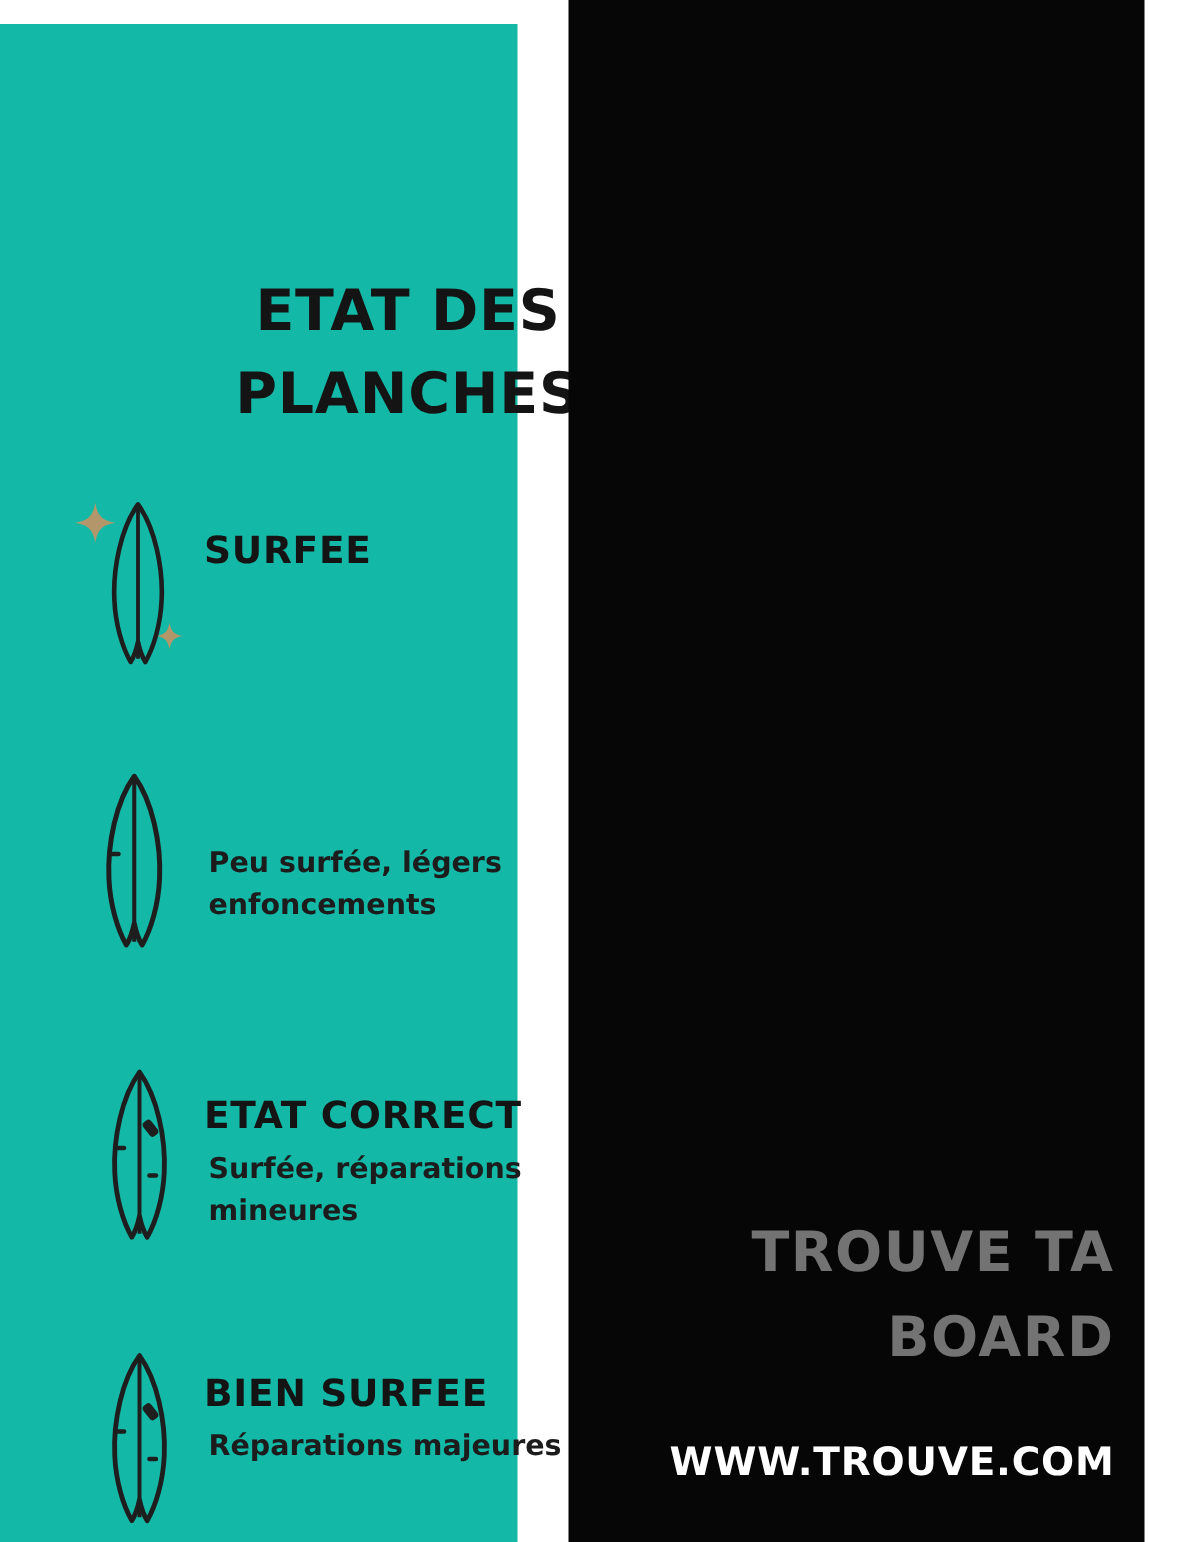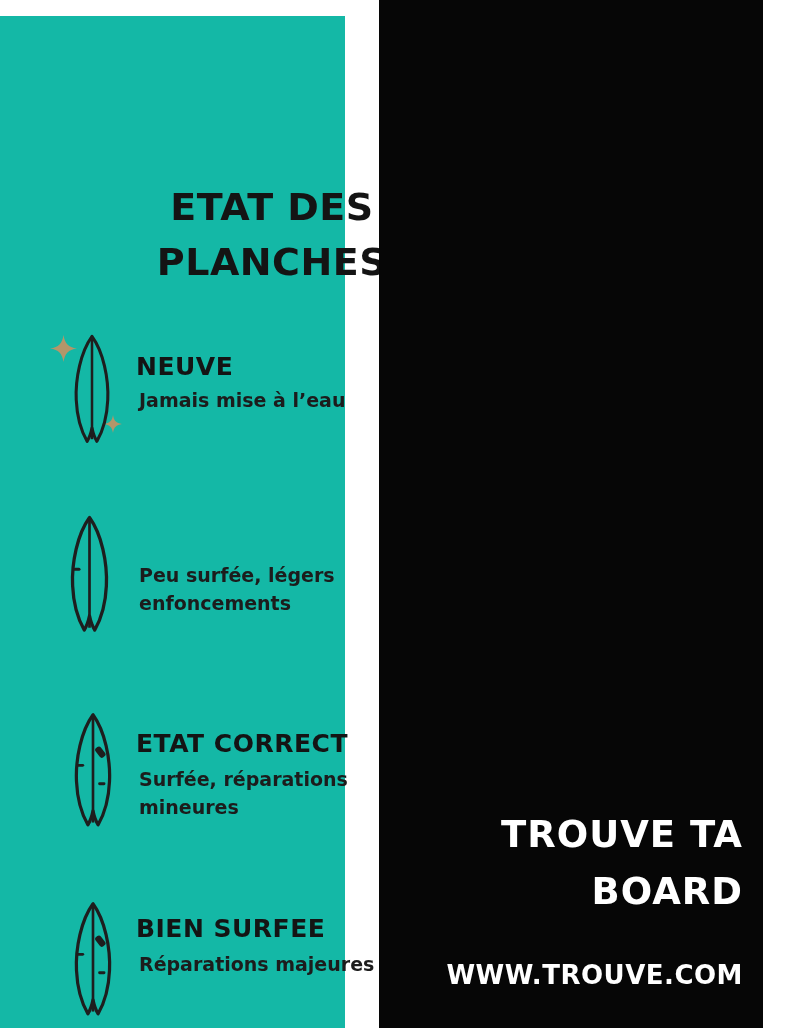--- a/index.html
+++ b/index.html
@@ -73,21 +73,21 @@
   .row2 .item-desc { top: 52px; max-width: 230px; }
   .row3 .item-name { top: 25px; }
   .row3 .item-desc { top: 61px; max-width: 230px; }
   .row4 .item-name { top: 23px; }
   .row4 .item-desc { top: 59px; white-space: nowrap; }
 
   .tagline {
     position: absolute;
     right: 20px; top: 806px;
     text-align: right;
-    color: #ffffff;
+    color: #737373;
     font-size: 37px;
     font-weight: 800;
     line-height: 57px;
     letter-spacing: 1px;
   }
   .website {
     position: absolute;
     right: 20px; top: 960px;
     color: #ffffff;
     font-size: 26px;
@@ -111,22 +111,21 @@
       <svg class="sparkle sparkle-large" width="27" height="27" viewBox="0 0 24 24">
         <path d="M12,0 C13.2,7.8 16.2,10.8 24,12 C16.2,13.2 13.2,16.2 12,24 C10.8,16.2 7.8,13.2 0,12 C7.8,10.8 10.8,7.8 12,0 Z" fill="#b3966a"></path>
       </svg>
       <svg class="sparkle sparkle-small" width="18" height="18" viewBox="0 0 24 24">
         <path d="M12,0 C13.2,7.8 16.2,10.8 24,12 C16.2,13.2 13.2,16.2 12,24 C10.8,16.2 7.8,13.2 0,12 C7.8,10.8 10.8,7.8 12,0 Z" fill="#b3966a"></path>
       </svg>
       <svg class="board" width="42" height="121" viewBox="0 0 60 160">
         <path d="M30,4 C14,26 6,64 7.5,95 C8.5,118 15,140 23,154 C26.5,148.5 28.5,142 30,135 C31.5,142 33.5,148.5 37,154 C45,140 51.5,118 52.5,95 C54,64 46,26 30,4 Z" fill="none" stroke="#1e1e1e" stroke-width="4.4" stroke-linejoin="round"></path>
         <line x1="30" y1="6" x2="30" y2="151" stroke="#1e1e1e" stroke-width="3.6"></line>
       </svg>
-      <div class="item-name">NEUVE</div>
-      <div class="item-desc">Jamais mise à l’eau</div>
+      <div class="item-name">SURFEE</div>
     </div>
 
     <div class="row row2">
       <svg class="board" width="45" height="129" viewBox="0 0 60 160">
         <path d="M30,4 C14,26 6,64 7.5,95 C8.5,118 15,140 23,154 C26.5,148.5 28.5,142 30,135 C31.5,142 33.5,148.5 37,154 C45,140 51.5,118 52.5,95 C54,64 46,26 30,4 Z" fill="none" stroke="#1e1e1e" stroke-width="4.4" stroke-linejoin="round"></path>
         <line x1="30" y1="6" x2="30" y2="151" stroke="#1e1e1e" stroke-width="3.6"></line>
         <rect x="8" y="71" width="10" height="4" rx="2" fill="#1e1e1e"></rect>
       </svg>
       <div class="item-desc">Peu surfée, légers enfoncements</div>
     </div>

